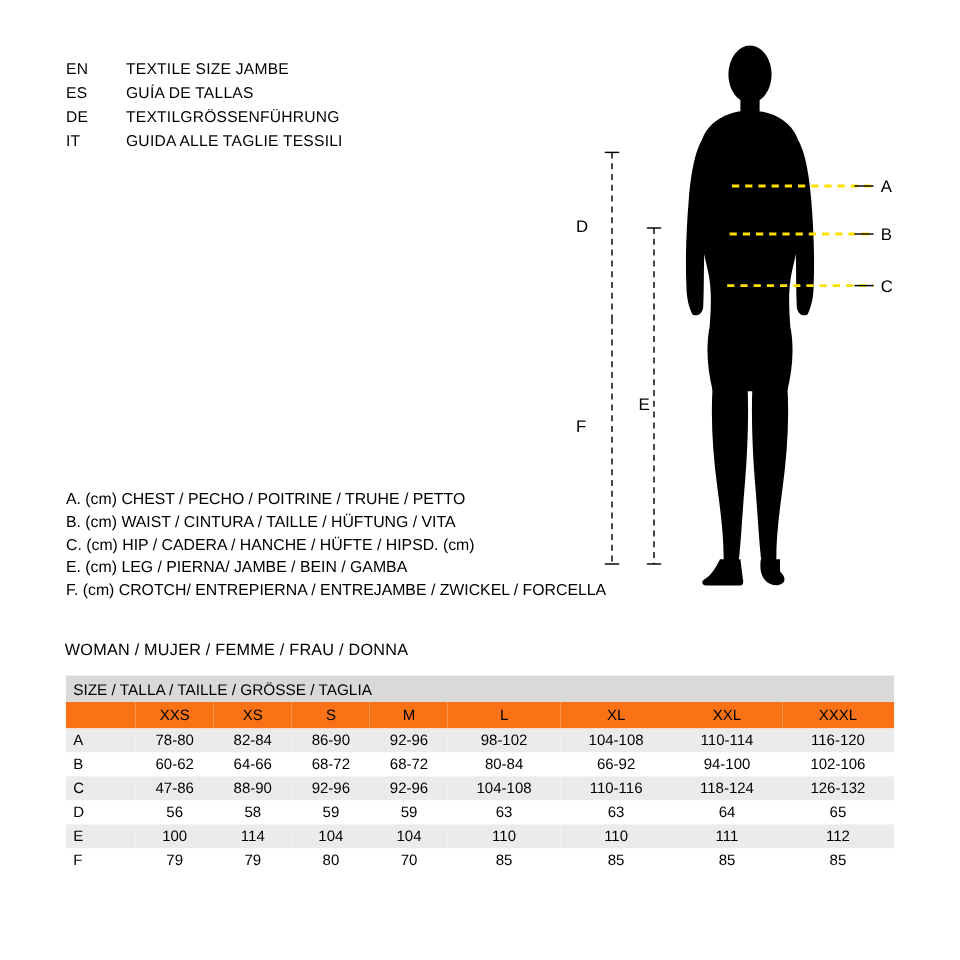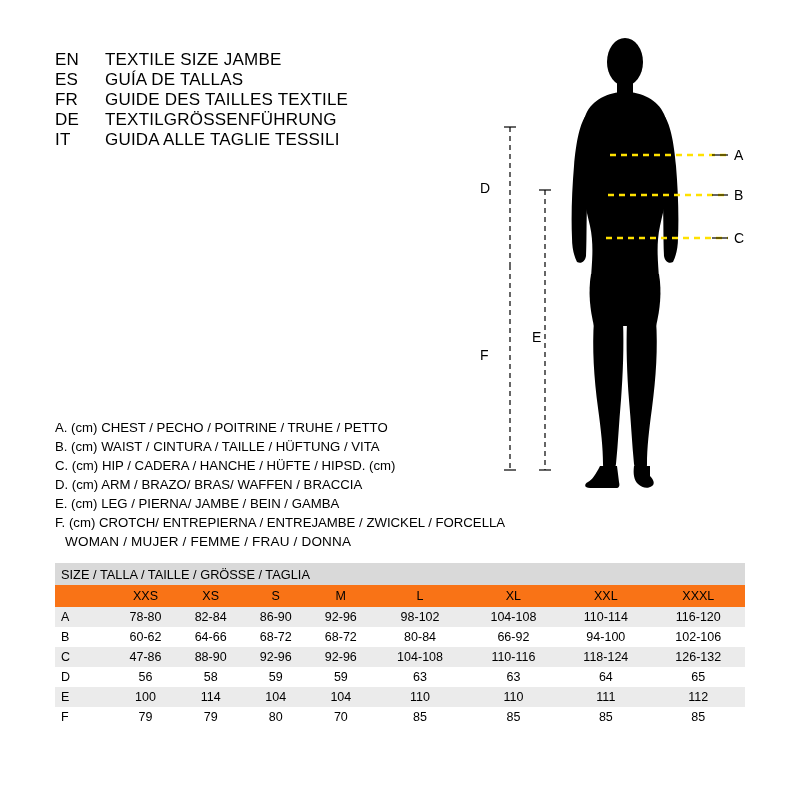--- a/index.html
+++ b/index.html
@@ -20,46 +20,46 @@
   #title-block {
     position: absolute;
     left: 55px;
     top: 50px;
     width: 420px;
   }
   .title-row {
     display: flex;
     align-items: baseline;
     height: 20px;
-    font-size: 17px;
+    font-size: 13px;
     letter-spacing: 0.2px;
   }
   .title-lang {
     width: 50px;
     flex: 0 0 50px;
   }
   .title-text {
     flex: 1 1 auto;
   }
 
   
   #legend-block {
     position: absolute;
     left: 55px;
-    top: 420px;
+    top: 408px;
     width: 460px;
   }
   .legend-row {
     height: 19px;
     font-size: 13.2px;
     white-space: nowrap;
   }
   #woman-label {
     position: absolute;
-    left: 65px;
+    left: 54px;
     top: 534px;
     font-size: 13.5px;
     letter-spacing: 0.2px;
     text-align: center;
   }
 
   
   #size-table {
     position: absolute;
     left: 55px;
@@ -107,24 +107,20 @@
 <div id="title-block">
   <div class="title-row">
     <span class="title-lang">EN</span>
     <span class="title-text">TEXTILE SIZE JAMBE</span>
   </div>
   <div class="title-row">
     <span class="title-lang">ES</span>
     <span class="title-text">GUÍA DE TALLAS</span>
   </div>
   <div class="title-row">
-    <span class="title-lang">FR</span>
-    <span class="title-text">GUIDE DES TAILLES TEXTILE</span>
-  </div>
-  <div class="title-row">
     <span class="title-lang">DE</span>
     <span class="title-text">TEXTILGRÖSSENFÜHRUNG</span>
   </div>
   <div class="title-row">
     <span class="title-lang">IT</span>
     <span class="title-text">GUIDA ALLE TAGLIE TESSILI</span>
   </div>
 </div>
 
 <div id="figure-area">
@@ -224,21 +220,20 @@
       <text x="20" y="330">F</text>
       <text x="72" y="312">E</text>
     </g>
   </svg>
 </div>
 
 <div id="legend-block">
   <div class="legend-row">A. (cm) CHEST / PECHO / POITRINE / TRUHE / PETTO</div>
   <div class="legend-row">B. (cm) WAIST / CINTURA / TAILLE / HÜFTUNG / VITA</div>
   <div class="legend-row">C. (cm) HIP / CADERA / HANCHE / HÜFTE / HIPSD. (cm)</div>
-  <div class="legend-row">D. (cm) ARM / BRAZO/ BRAS/ WAFFEN / BRACCIA</div>
   <div class="legend-row">E. (cm) LEG / PIERNA/ JAMBE / BEIN / GAMBA</div>
   <div class="legend-row">F. (cm) CROTCH/ ENTREPIERNA / ENTREJAMBE / ZWICKEL / FORCELLA</div>
 </div>
 
 <div id="woman-label">WOMAN / MUJER / FEMME / FRAU / DONNA</div>
 
 <table id="size-table">
   <tbody>
     <tr class="row-title">
       <td class="rowlabel" colspan="9">SIZE / TALLA / TAILLE / GRÖSSE / TAGLIA</td>

